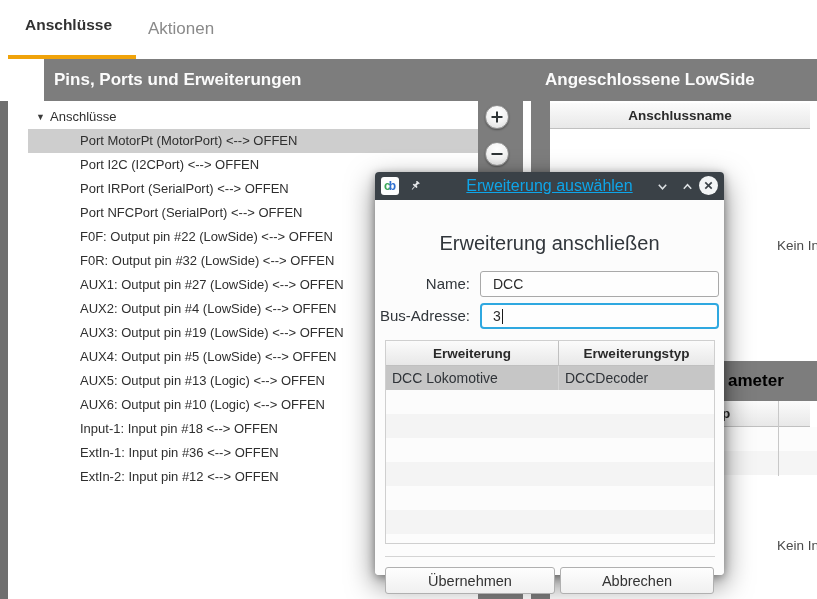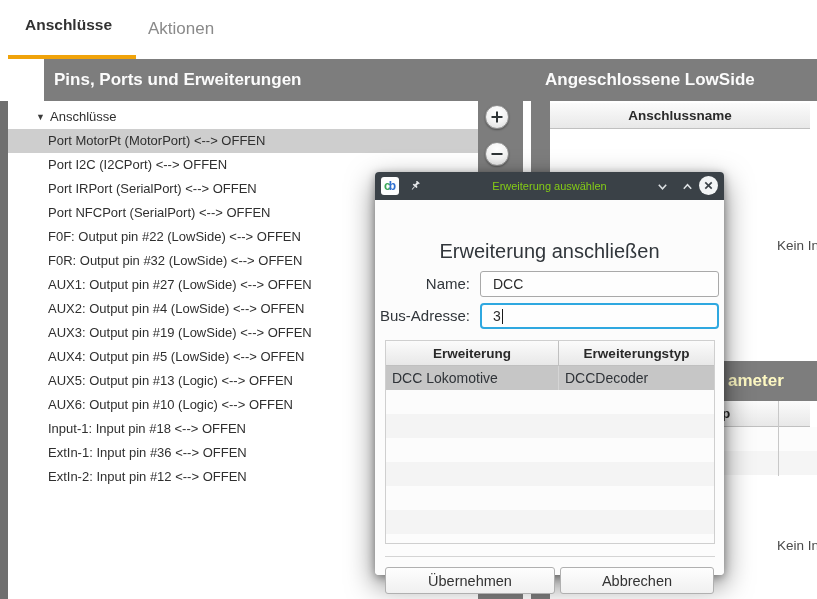--- a/index.html
+++ b/index.html
@@ -20,21 +20,21 @@
 
   
   .panel-header{
     position:absolute;background:#7d7d7d;color:#fbfbfb;font-weight:bold;font-size:17px;
     display:flex;align-items:center;overflow:hidden;white-space:nowrap;
   }
   #left-header{left:8px;top:59px;width:515px;height:42px;padding-left:10px;box-sizing:border-box;margin-left:36px;}
   #left-strip{left:0;top:101px;width:8px;height:498px;background:#6f6f6f;}
   #tree{left:8px;top:101px;width:470px;height:498px;background:#ffffff;overflow:hidden;}
   #tree .pad{height:4px;}
-  .tree-row{height:24px;line-height:24px;font-size:13px;color:#2f2f2f;white-space:nowrap;padding-left:40px;cursor:default;}
+  .tree-row{height:24px;line-height:24px;font-size:13px;color:#2f2f2f;white-space:nowrap;padding-left:52px;cursor:default;margin-left:20px;}
   .tree-row.selected{background:#cecece;}
   .tree-root{height:24px;line-height:24px;font-size:13px;color:#2f2f2f;padding-left:28px;white-space:nowrap;}
   .tri{display:inline-block;font-size:9px;color:#3a3a3a;width:14px;vertical-align:1px;}
   #left-sidestrip{left:478px;top:101px;width:45px;height:498px;background:#7d7d7d;}
   .circle-btn{
     position:absolute;left:485px;width:24px;height:24px;border-radius:50%;
     background:radial-gradient(circle at 50% 30%,#ffffff 0%,#f2f2f2 55%,#d8d8d8 100%);
     border:1px solid #8f8f8f;box-sizing:border-box;padding:0;cursor:pointer;
     display:flex;align-items:center;justify-content:center;
     box-shadow:0 1px 2px rgba(0,0,0,0.35);
@@ -50,46 +50,46 @@
   #products-content{left:550px;top:101px;width:267px;height:246px;background:#ffffff;}
   .col-header{
     background:linear-gradient(#fbfbfb,#e8e8e8);
     border-bottom:1px solid #c0c0c0;
     font-weight:bold;font-size:13.5px;color:#2a2a2a;
     display:flex;align-items:center;justify-content:center;
     box-sizing:border-box;
   }
   #products-colheader{position:absolute;left:0;top:2px;width:260px;height:26px;}
   .empty-text{position:absolute;font-size:13.5px;color:#4a4a4a;white-space:nowrap;}
-  #params-title{position:absolute;left:197px;top:10px;color:#fef9c3;font-weight:bold;font-size:17px;white-space:nowrap;}
+  #params-title{position:absolute;left:197px;top:10px;color:#000000;font-weight:bold;font-size:17px;white-space:nowrap;}
   #params-content{left:550px;top:401px;width:267px;height:198px;background:#ffffff;}
   #params-colheader{position:absolute;left:0;top:0;width:260px;height:26px;justify-content:flex-start;padding-left:172px;}
   #params-rows{position:absolute;left:0;top:26px;width:267px;height:48px;
     background:repeating-linear-gradient(to bottom,#fcfcfc 0 24px,#f5f5f5 24px 48px);}
   #params-divider{position:absolute;left:228px;top:0;width:1px;height:75px;background:#c8c8c8;}
 
   
   #dialog{left:375px;top:172px;width:349px;height:403px;z-index:50;
     border-radius:4px;
     box-shadow:0 10px 28px rgba(0,0,0,0.5),0 2px 8px rgba(0,0,0,0.35);}
   #dlg-titlebar{position:absolute;left:0;top:0;width:100%;height:28px;background:#3a4147;
     border-radius:4px 4px 0 0;display:flex;align-items:center;cursor:default;}
   #dlg-appicon{width:18px;height:18px;margin-left:6px;background:#fdfdfd;border-radius:3px;
     display:flex;align-items:center;justify-content:center;font-weight:bold;font-size:12px;line-height:18px;}
   #dlg-appicon .c{color:#3aa757;margin-right:-2px;}
   #dlg-appicon .b{color:#2f6fd0;}
   #dlg-pin{margin-left:8px;width:15px;height:15px;display:flex;align-items:center;justify-content:center;cursor:pointer;}
-  #dlg-title{position:absolute;left:0;right:0;text-align:center;color:#84cc16;font-size:11px;pointer-events:none;}
+  #dlg-title{position:absolute;left:0;right:0;text-align:center;color:#0ea5e9;font-size:16px;pointer-events:none;text-decoration:underline;}
   .tb-btn{position:absolute;top:6px;width:16px;height:16px;cursor:pointer;display:flex;align-items:center;justify-content:center;}
   #dlg-shade{left:279px;}
   #dlg-maximize{left:304px;}
   #dlg-close{position:absolute;left:324px;top:4px;width:19px;height:19px;border-radius:50%;background:#f3f5f6;
     display:flex;align-items:center;justify-content:center;cursor:pointer;}
   #dlg-body{position:absolute;left:0;top:28px;width:100%;height:375px;background:#fcfcfc;border-radius:0 0 4px 4px;}
-  #dlg-heading{position:absolute;left:0;top:32px;width:100%;text-align:center;font-size:20px;color:#31363b;margin-top:8px;}
+  #dlg-heading{position:absolute;left:0;top:32px;width:100%;text-align:center;font-size:20px;color:#31363b;}
   .fld-label{position:absolute;left:0;width:95px;text-align:right;font-size:15px;color:#31363b;line-height:26px;}
   #lbl-name{top:71px;}
   #lbl-bus{top:103px;}
   .inputbox{position:absolute;left:105px;width:239px;height:26px;box-sizing:border-box;background:#fefefe;
     border:1px solid #a9a9a9;border-radius:3px;font-size:14px;color:#2b2b2b;
     display:flex;align-items:center;padding-left:12px;}
   #input-name{top:71px;}
   #input-bus{top:103px;border:2px solid #2fa8e0;border-radius:4px;padding-left:11px;}
   .caret{display:inline-block;width:1px;height:15px;background:#1a1a1a;margin-left:1px;}
 

